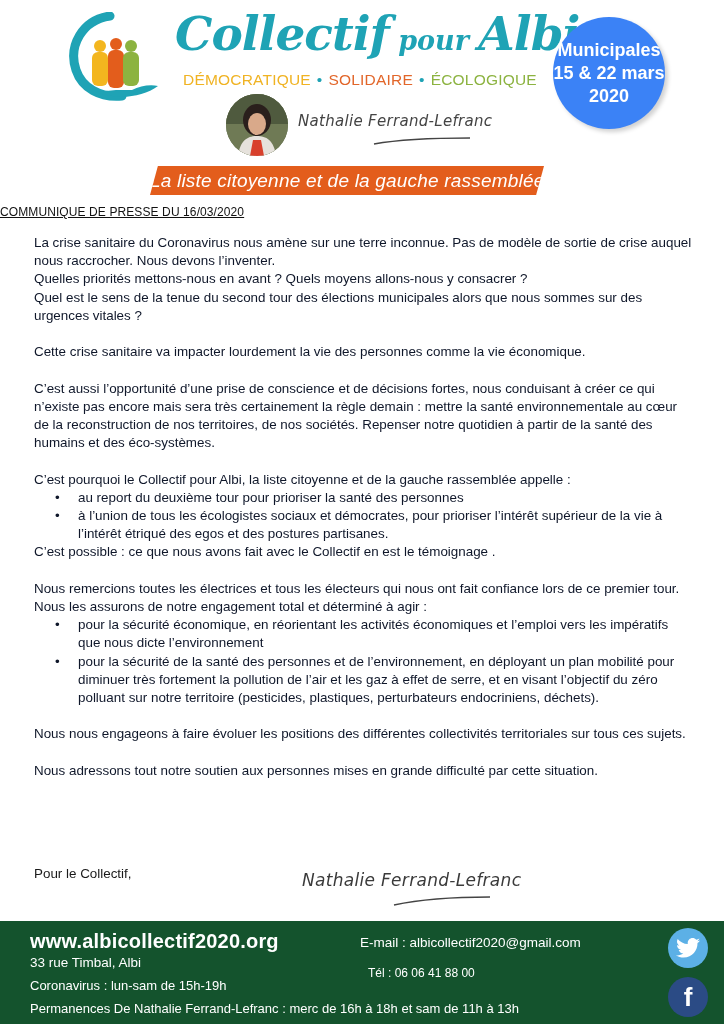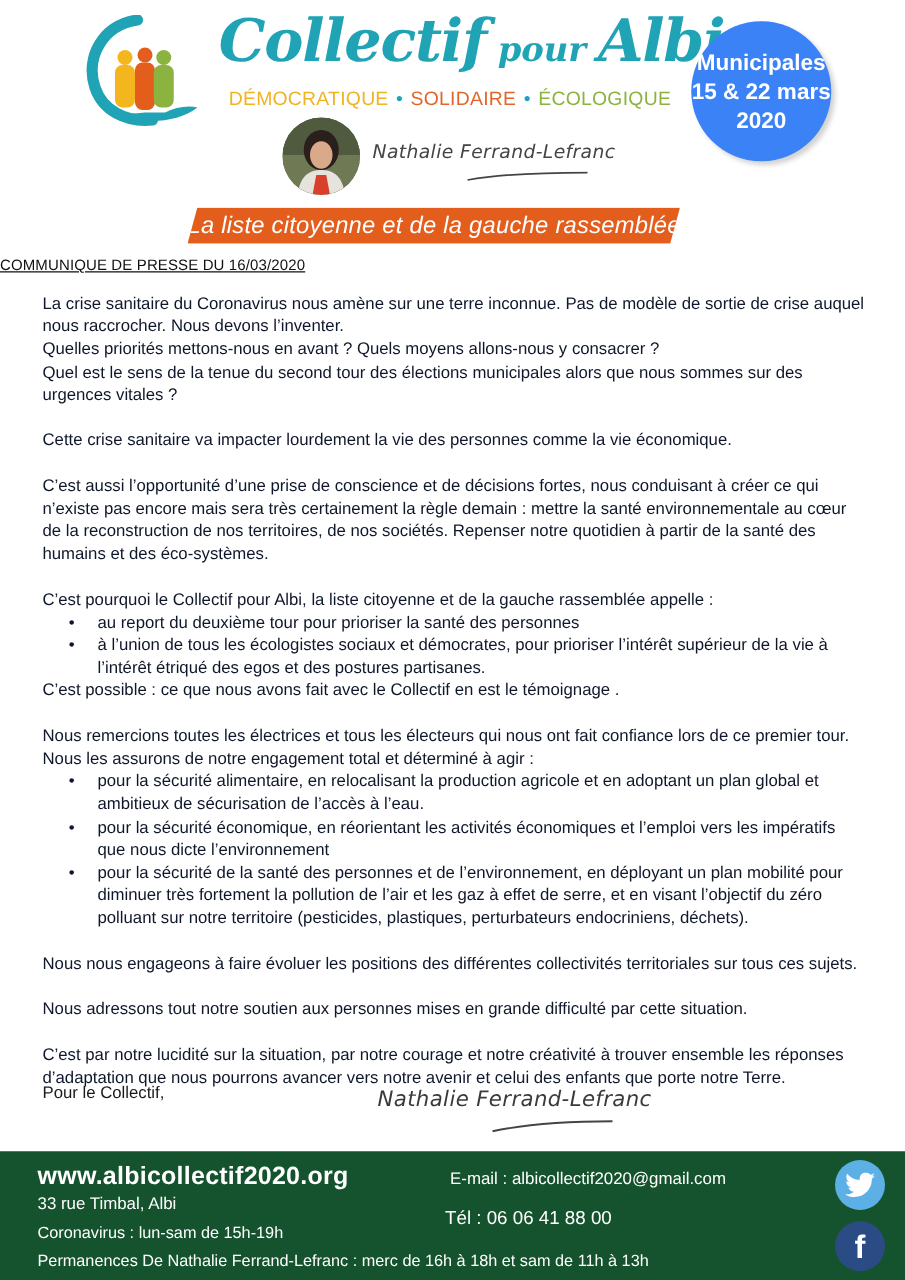--- a/index.html
+++ b/index.html
@@ -88,21 +88,21 @@
     
     .footer {
       position: absolute; left: 0; top: 921px; width: 724px; height: 103px;
       background: #14532d; color: #fff;
     }
     .f-url { position: absolute; left: 30px; top: 9px; font-size: 20px; font-weight: bold; letter-spacing: 0.2px; }
     .f-addr { position: absolute; left: 30px; top: 34px; font-size: 13.5px; }
     .f-perm { position: absolute; left: 30px; top: 57px; font-size: 13px; }
     .f-perm2 { position: absolute; left: 30px; top: 80px; font-size: 13px; white-space: nowrap; }
     .f-email { position: absolute; left: 360px; top: 14px; font-size: 13.5px; }
-    .f-tel { position: absolute; left: 356px; top: 45px; font-size: 15px; }
+    .f-tel { position: absolute; left: 368px; top: 45px; font-size: 12px; }
     .social { position: absolute; width: 40px; height: 40px; border-radius: 50%; display: flex; align-items: center; justify-content: center; }
     .twitter { left: 668px; top: 7px; background: #5cb0e6; }
     .facebook { left: 668px; top: 56px; background: #2b4b85; color: #fff; font-weight: bold; font-size: 26px; font-family: "Liberation Sans", sans-serif; }
   </style>
 </head>
 <body>
 
 <svg class="logo" viewBox="0 0 96 92">
   <path d="M44 4 C16 8, 2 34, 10 58 C16 76, 34 86, 56 84" fill="none" stroke="#1fa3b5" stroke-width="9" stroke-linecap="round"></path>
   <path d="M30 80 C50 88, 76 86, 92 74 C84 72, 74 74, 66 78 L50 78" fill="#1fa3b5"></path>
@@ -159,30 +159,28 @@
   <p>C’est pourquoi le Collectif pour Albi, la liste citoyenne et de la gauche rassemblée appelle  :</p>
   <ul class="bullets">
     <li>au report du deuxième tour pour prioriser la santé des personnes</li>
     <li>à l’union de tous les écologistes sociaux et démocrates, pour prioriser l’intérêt supérieur de la vie à l’intérêt étriqué des egos et des postures partisanes.</li>
   </ul>
   <p>C’est possible  : ce que nous avons fait avec le Collectif en est le témoignage  .</p>
   <div class="gap"></div>
   <p>Nous remercions toutes les électrices et tous les électeurs qui nous ont fait confiance lors de ce premier tour.</p>
   <p>Nous les assurons de notre engagement total et déterminé à agir  :</p>
   <ul class="bullets">
-    <li>pour la sécurité alimentaire, en relocalisant la production agricole et en adoptant un plan global et ambitieux de sécurisation de l’accès à l’eau.</li>
     <li>pour la sécurité économique, en réorientant les activités économiques et l’emploi vers les impératifs que nous dicte l’environnement</li>
     <li>pour la sécurité de la santé des personnes et de l’environnement, en déployant un plan mobilité pour diminuer très fortement la pollution de l’air et les gaz à effet de serre, et en visant l’objectif du zéro polluant sur notre territoire (pesticides, plastiques, perturbateurs endocriniens, déchets).</li>
   </ul>
   <div class="gap"></div>
   <p>Nous nous engageons à faire évoluer les positions des différentes collectivités territoriales sur tous ces sujets.</p>
   <div class="gap"></div>
   <p>Nous adressons tout notre soutien aux personnes mises en grande difficulté par cette situation.</p>
   <div class="gap"></div>
-  <p>C’est par notre lucidité sur la situation, par notre courage et notre créativité à trouver ensemble les réponses d’adaptation que nous pourrons avancer vers notre avenir et celui des enfants que porte notre Terre.</p>
 </div>
 
 <div class="closing">Pour le Collectif,</div>
 <div class="signature-bottom">Nathalie Ferrand-Lefranc</div>
 <svg class="sig-underline-2" viewBox="0 0 100 10">
   <path d="M2 9 C30 3, 60 1, 98 1" fill="none" stroke="#444" stroke-width="1.5"></path>
 </svg>
 
 <div class="footer">
   <div class="f-url">www.albicollectif2020.org</div>

